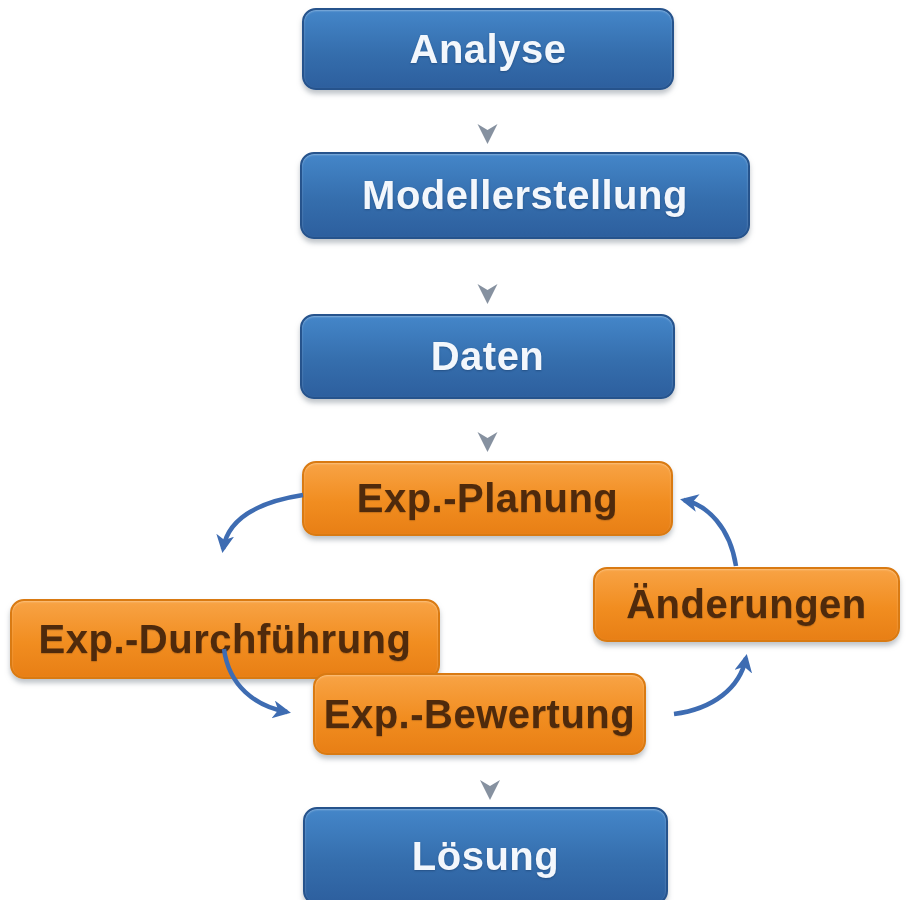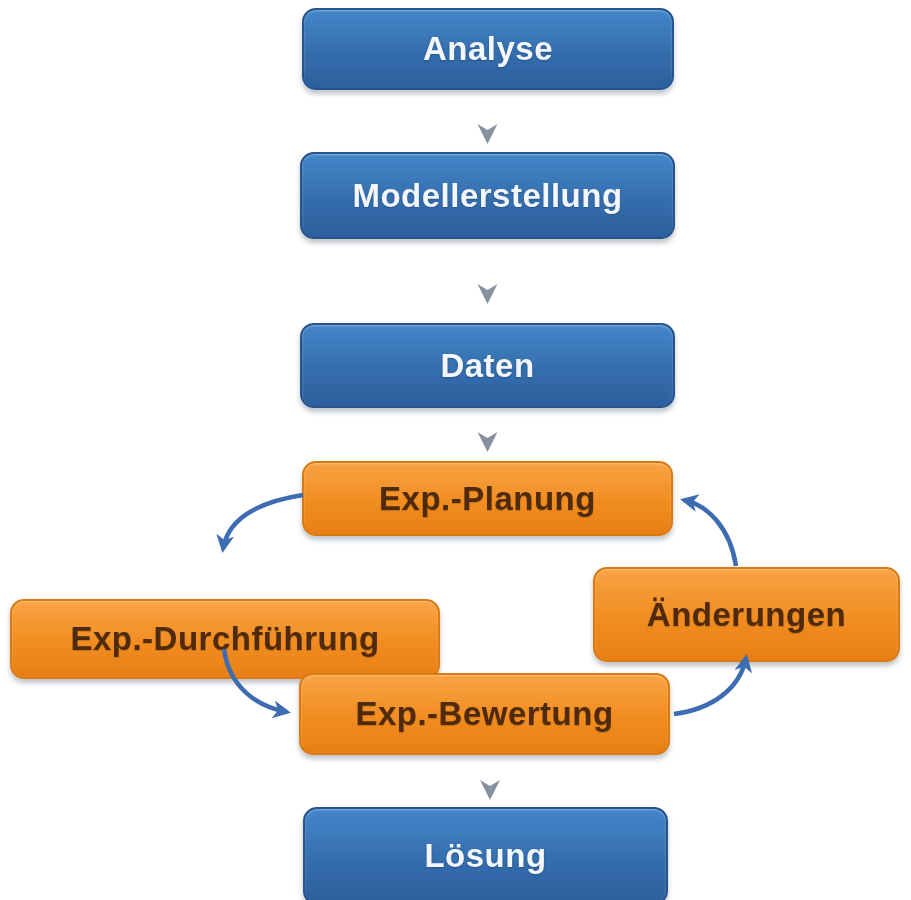--- a/index.html
+++ b/index.html
@@ -28,21 +28,21 @@
     background: linear-gradient(to bottom, var(--blue-box-top, #4486c9) 0%, var(--blue-box-mid, #356ead) 55%, var(--blue-box-bottom, #2d5f9e) 100%);
     border: 2px solid var(--blue-box-border, #26538c);
     box-shadow: 0 4px 5px rgba(130,140,150,0.5), inset 0 1px 2px rgba(255,255,255,0.35);
   }
   .node.orange {
     background: linear-gradient(to bottom, var(--orange-box-top, #f8a345) 0%, var(--orange-box-mid, #f18d20) 55%, var(--orange-box-bottom, #e87f15) 100%);
     border: 2px solid var(--orange-box-border, #d97a12);
     box-shadow: 0 4px 5px rgba(130,140,150,0.5), inset 0 1px 2px rgba(255,230,200,0.45);
   }
   .node-label {
-    font-size: 33px;
+    font-size: 40px;
     font-weight: 700;
     letter-spacing: 0.5px;
     text-align: center;
   }
   .node.blue .node-label {
     color: var(--blue-text, #f3f7fc);
     text-shadow: 0 1px 2px rgba(20,50,90,0.45);
   }
   .node.orange .node-label {
     color: var(--orange-text, #4f2a0c);
@@ -57,41 +57,41 @@
 </style>
 </head>
 <body>
 
 <div class="canvas">
 
   <div class="node blue" style="left:302px; top:8px; width:372px; height:82px;">
     <span class="node-label">Analyse</span>
   </div>
 
-  <div class="node blue" style="left:300px; top:152px; width:375px; height:87px;">
+  <div class="node blue" style="left:300px; top:152px; width:450px; height:87px;">
     <span class="node-label">Modellerstellung</span>
   </div>
 
-  <div class="node blue" style="left:300px; top:314px; width:375px; height:85px;margin-top:9px;">
+  <div class="node blue" style="left:300px; top:314px; width:375px; height:85px;">
     <span class="node-label">Daten</span>
   </div>
 
   <div class="node orange" style="left:302px; top:461px; width:371px; height:75px;">
     <span class="node-label">Exp.-Planung</span>
   </div>
 
   <div class="node orange" style="left:10px; top:599px; width:430px; height:80px;">
     <span class="node-label">Exp.-Durchführung</span>
   </div>
 
-  <div class="node orange" style="left:593px; top:567px; width:307px; height:95px;">
+  <div class="node orange" style="left:593px; top:567px; width:307px; height:75px;">
     <span class="node-label">Änderungen</span>
   </div>
 
-  <div class="node orange" style="left:299px; top:673px; width:371px; height:82px;">
+  <div class="node orange" style="left:313px; top:673px; width:333px; height:82px;">
     <span class="node-label">Exp.-Bewertung</span>
   </div>
 
   <div class="node blue" style="left:303px; top:807px; width:365px; height:98px;">
     <span class="node-label">Lösung</span>
   </div>
 
   <svg class="arrow-layer" width="911" height="900" viewBox="0 0 911 900">
     <defs>
       <marker id="headGray" markerUnits="userSpaceOnUse" markerWidth="30" markerHeight="30" refX="16" refY="10" orient="auto">

